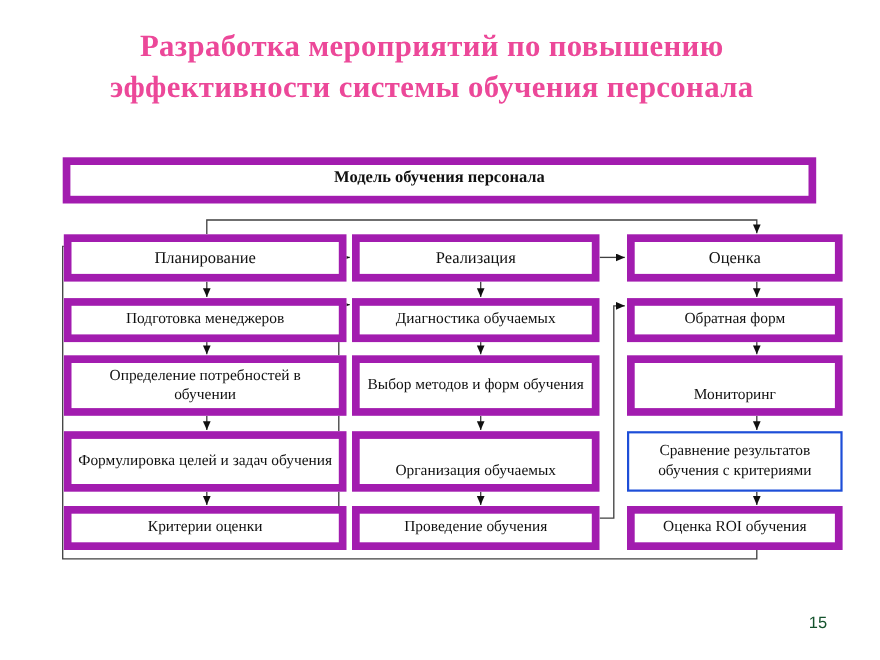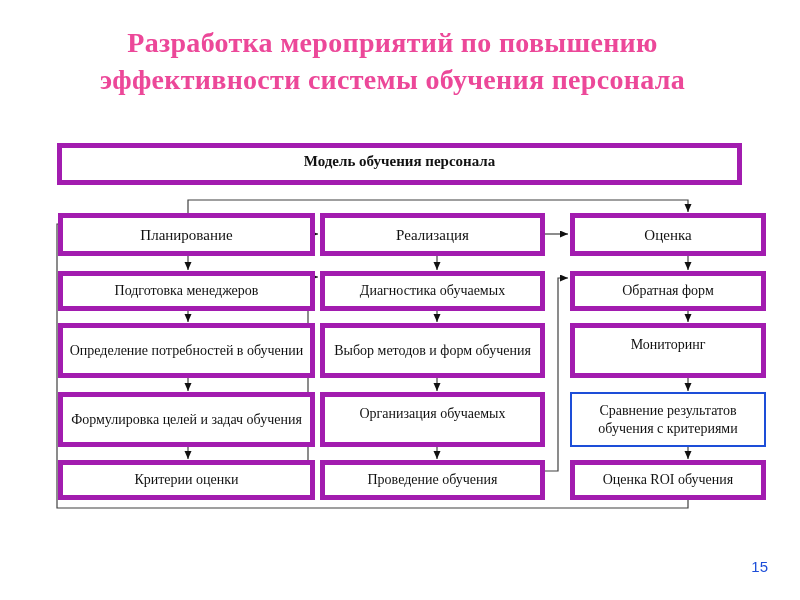--- a/index.html
+++ b/index.html
@@ -8,49 +8,49 @@
     background:#ffffff;
     font-family:"Liberation Serif","DejaVu Serif",serif;
     color:#111;
   }
   .slide-title{
     position:absolute;top:24px;left:0;width:785px;
     text-align:center;font-weight:bold;font-size:28px;line-height:37px;
     color:#ec4899;letter-spacing:0.3px;
   }
   .box{
-    position:absolute;background:#fff;border:5px solid #a21caf;
+    position:absolute;background:#fff;border:7px solid #a21caf;
     display:flex;align-items:center;justify-content:center;
     text-align:center;font-size:14px;line-height:18px;
     padding:2px 6px;box-sizing:border-box;color:#111;
   }
   .root-box{
     left:57px;top:143px;width:685px;height:42px;
     font-weight:bold;font-size:15px;padding-bottom:8px;
   }
   .header-box{font-size:15px;height:43px;top:213px;}
-  .top-align{align-items:flex-start;padding-top:8px;}
+  .top-align{align-items:flex-end;padding-top:8px;}
   .em{border:2px solid #1d4ed8;}
   
   .c1{left:58px;width:257px;}
   .c2{left:320px;width:225px;}
   .c3{left:570px;width:196px;}
   .r0{top:271px;height:40px;}
   .r1{top:323px;height:55px;}
   .r2{top:392px;height:55px;}
   .r3{top:460px;height:40px;}
   .connector-layer{
     position:absolute;left:0;top:0;width:800px;height:600px;
     pointer-events:none;
   }
   .connector-layer path{stroke:#404040;stroke-width:1.2;fill:none;}
   .page-number{
-    position:absolute;top:558px;right:32px;
+    position:absolute;top:558px;right:48px;
     font-family:"Liberation Sans","DejaVu Sans",sans-serif;
-    font-size:15px;color:#1d4ed8;
+    font-size:15px;color:#14532d;
   }
 </style>
 </head>
 <body>
 
 <div class="slide-title">
   <div>Разработка мероприятий по повышению</div>
   <div>эффективности системы обучения персонала</div>
 </div>
 

